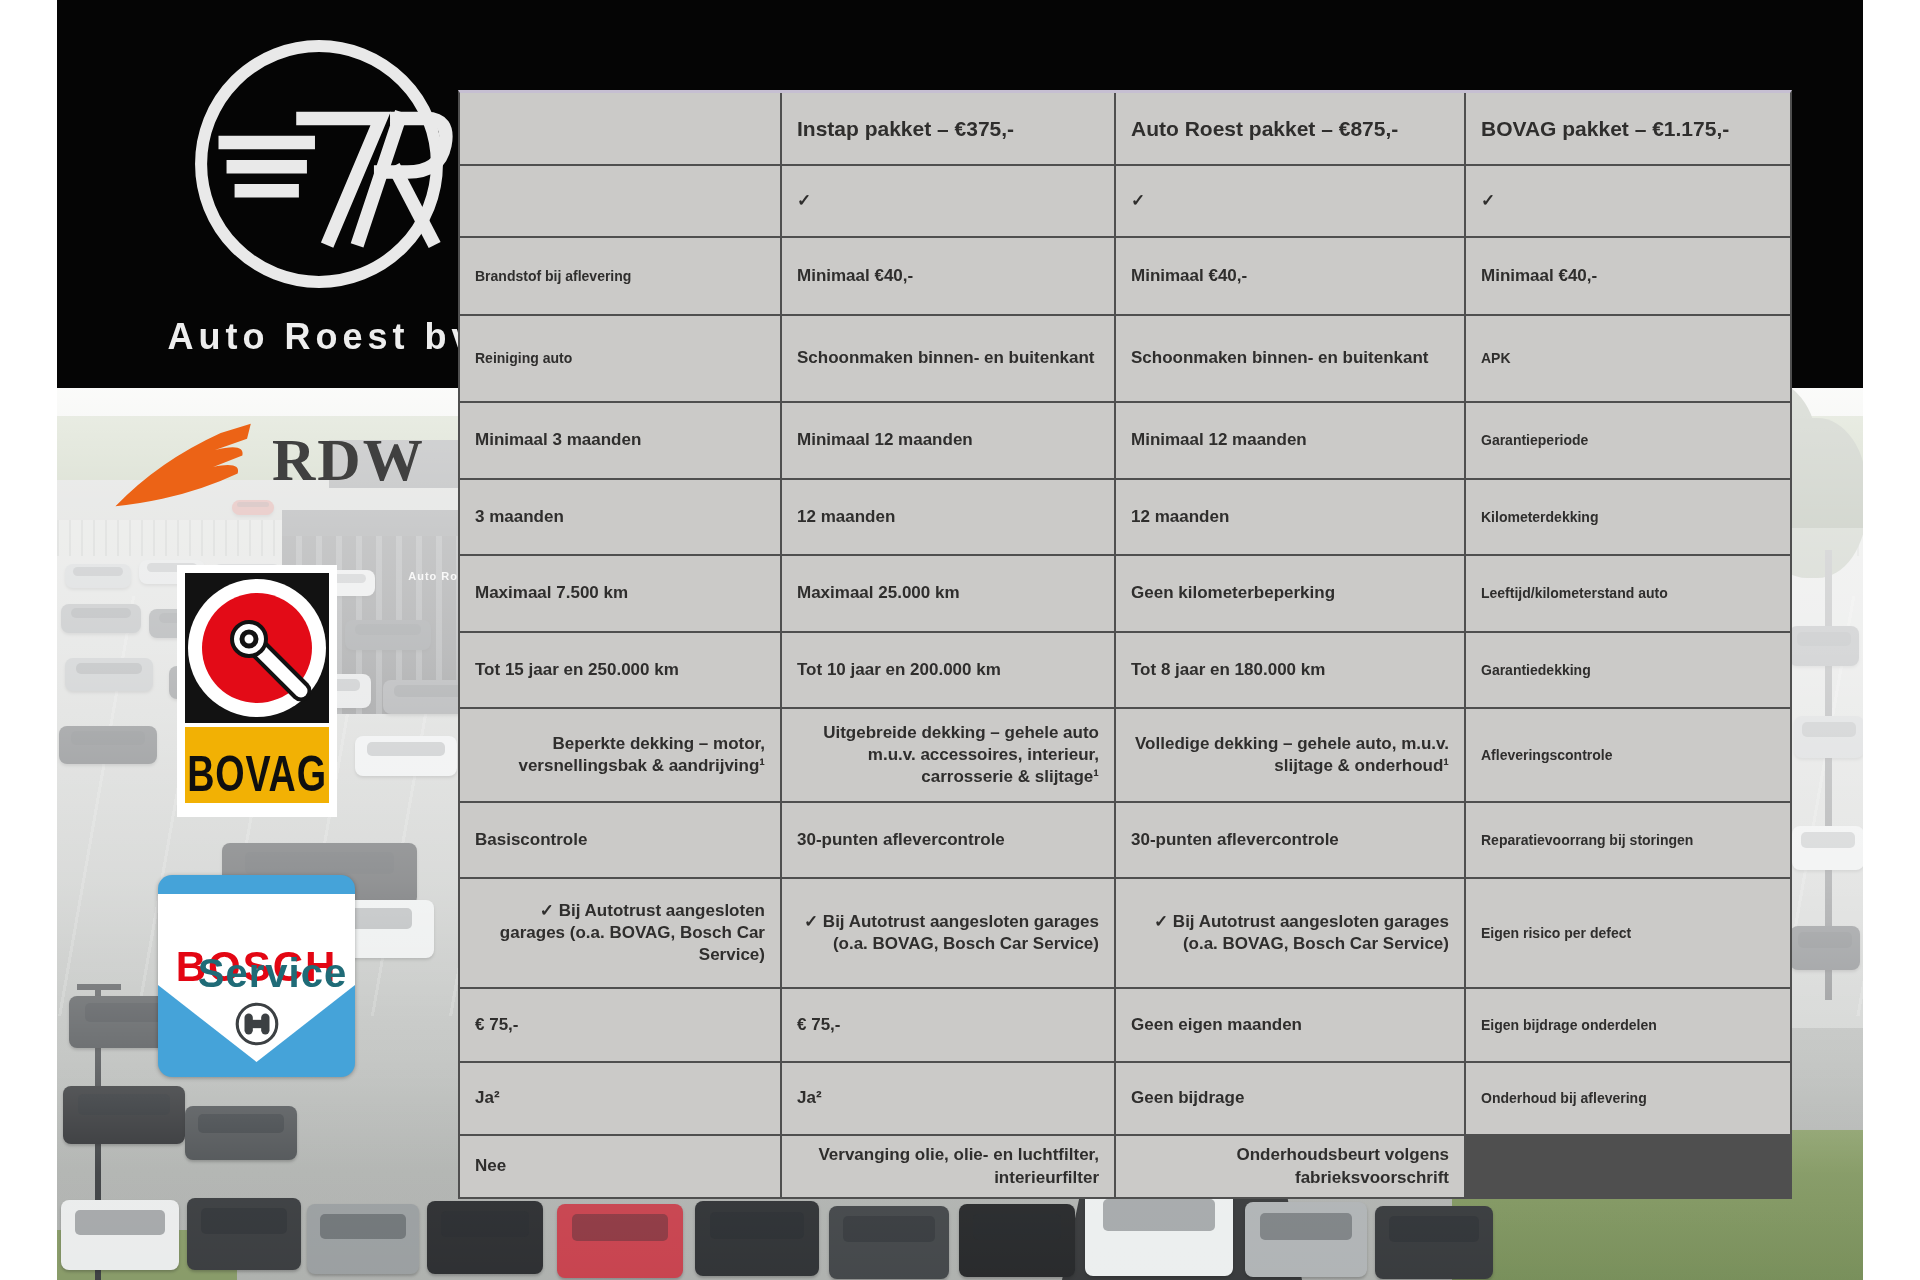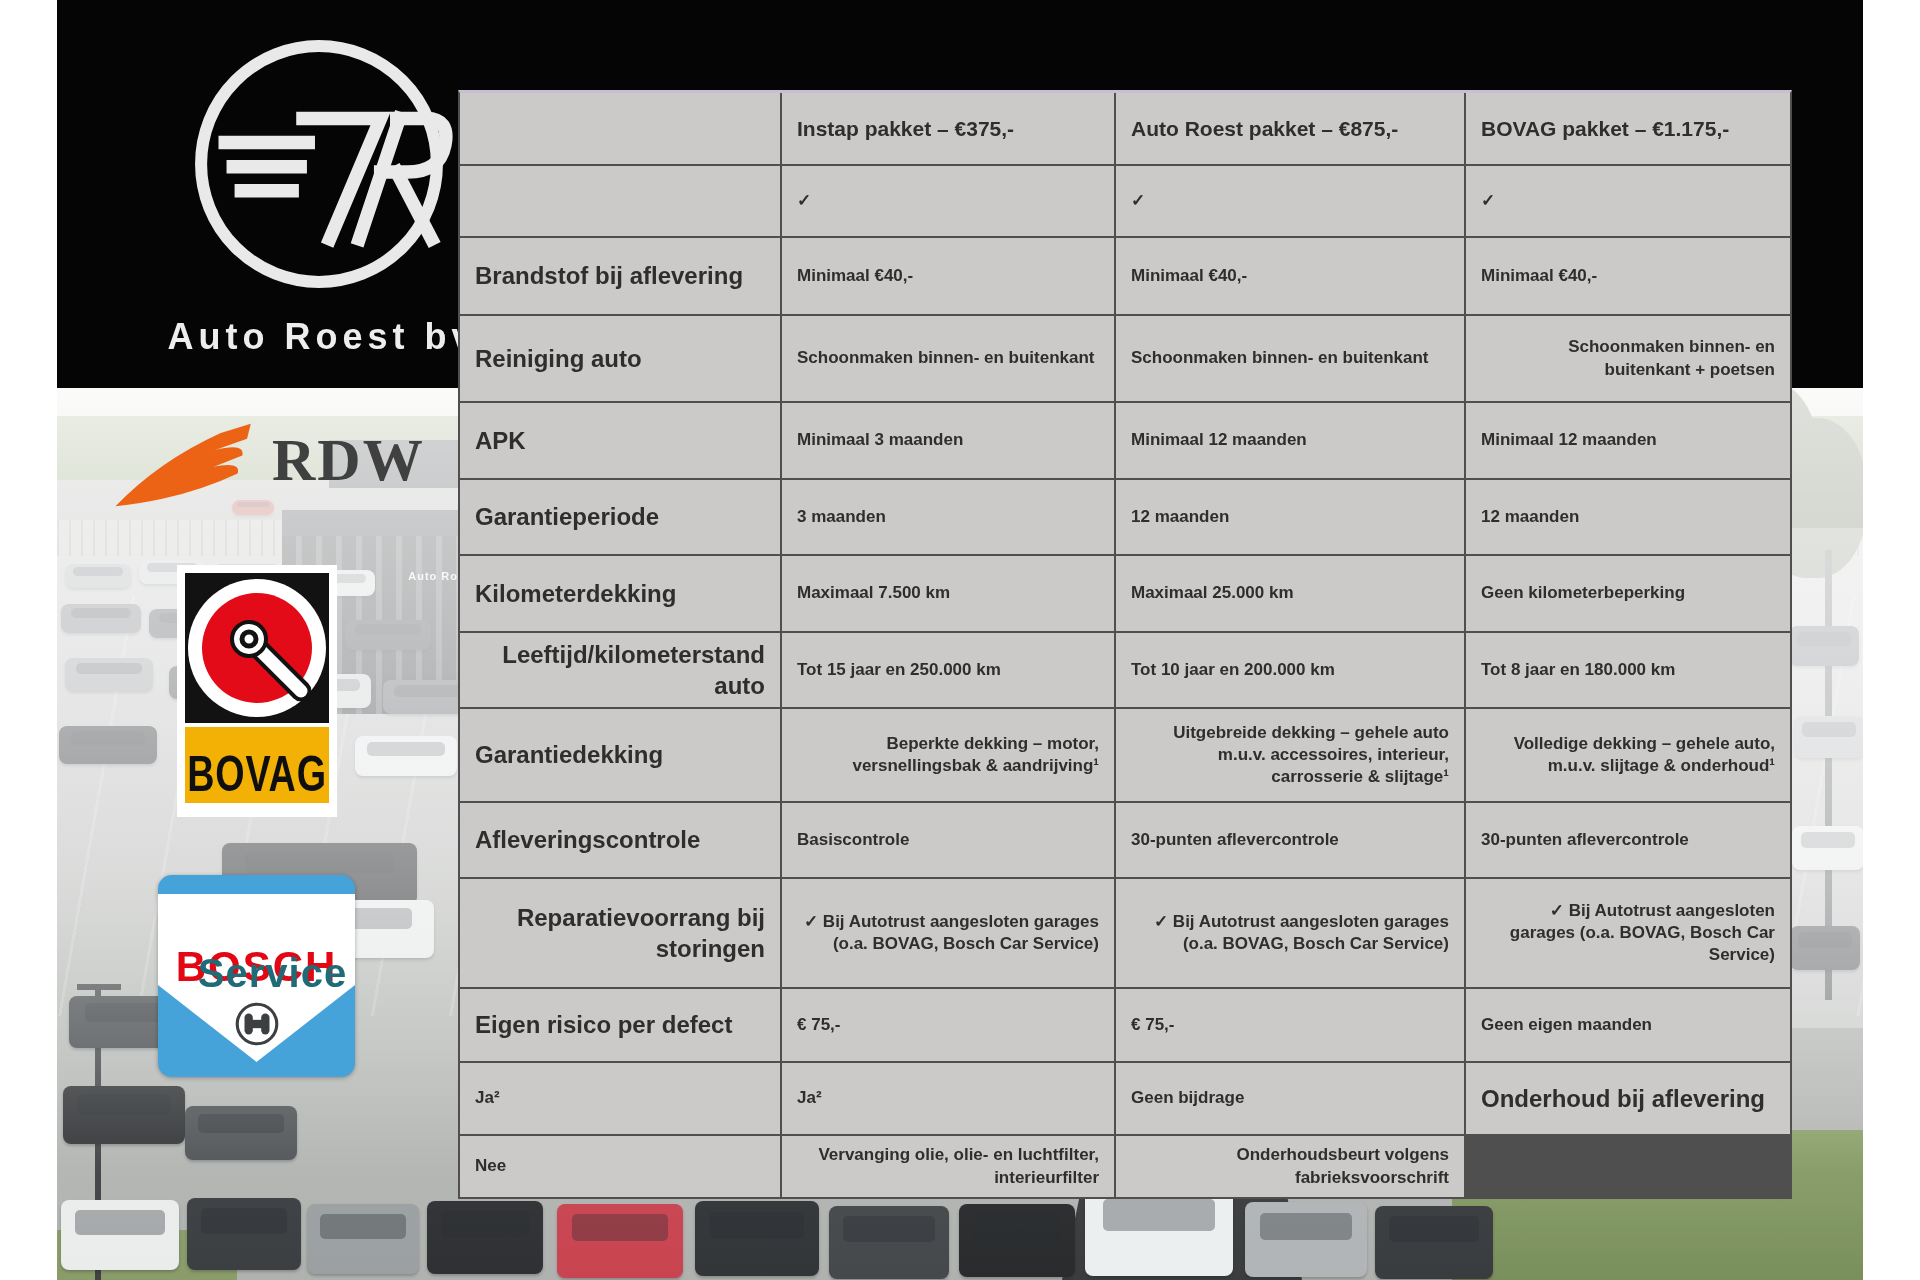--- a/index.html
+++ b/index.html
@@ -66,21 +66,21 @@
               color:var(--bosch_teal,#1f6b77);font-size:40px;font-weight:bold;letter-spacing:1px;margin-left:16px;}
   .bosch-symbol{position:absolute;left:74px;top:124px;width:50px;height:50px;}
 
   
   .pakket-table{position:absolute;left:458px;top:90px;display:grid;gap:2px;
                 background:#4f4f4f;border:2px solid #4f4f4f;border-top:3px solid #c6bfd2;z-index:5;}
   .cell{background:var(--table_bg,#cbcac8);color:#2f2e2d;display:flex;align-items:center;
         padding:6px 15px;line-height:1.3;font-weight:bold;overflow:hidden;}
   .header-cell{font-size:21px;}
   .corner-cell{font-size:21px;}
-  .label-cell{font-size:24px;}
+  .label-cell{font-size:14px;}
   .value-cell{font-size:17px;}
 </style>
 </head>
 <body>
 
 <div class="stage">
 
   <div class="photo">
     <div class="sky"></div>
     <div class="field"></div>
@@ -268,21 +268,20 @@
       <div class="cell value-cell">✓</div>
       <div class="cell value-cell">✓</div>
       <div class="cell value-cell">✓</div>
       <div class="cell label-cell">Brandstof bij aflevering</div>
       <div class="cell value-cell">Minimaal €40,-</div>
       <div class="cell value-cell">Minimaal €40,-</div>
       <div class="cell value-cell">Minimaal €40,-</div>
       <div class="cell label-cell">Reiniging auto</div>
       <div class="cell value-cell">Schoonmaken binnen- en buitenkant</div>
       <div class="cell value-cell">Schoonmaken binnen- en buitenkant</div>
-      <div class="cell value-cell">Schoonmaken binnen- en buitenkant + poetsen</div>
       <div class="cell label-cell">APK</div>
       <div class="cell value-cell">Minimaal 3 maanden</div>
       <div class="cell value-cell">Minimaal 12 maanden</div>
       <div class="cell value-cell">Minimaal 12 maanden</div>
       <div class="cell label-cell">Garantieperiode</div>
       <div class="cell value-cell">3 maanden</div>
       <div class="cell value-cell">12 maanden</div>
       <div class="cell value-cell">12 maanden</div>
       <div class="cell label-cell">Kilometerdekking</div>
       <div class="cell value-cell">Maximaal 7.500 km</div>
@@ -301,20 +300,21 @@
       <div class="cell value-cell">30-punten aflevercontrole</div>
       <div class="cell value-cell">30-punten aflevercontrole</div>
       <div class="cell label-cell">Reparatievoorrang bij storingen</div>
       <div class="cell value-cell">✓ Bij Autotrust aangesloten garages (o.a. BOVAG, Bosch Car Service)</div>
       <div class="cell value-cell">✓ Bij Autotrust aangesloten garages (o.a. BOVAG, Bosch Car Service)</div>
       <div class="cell value-cell">✓ Bij Autotrust aangesloten garages (o.a. BOVAG, Bosch Car Service)</div>
       <div class="cell label-cell">Eigen risico per defect</div>
       <div class="cell value-cell">€ 75,-</div>
       <div class="cell value-cell">€ 75,-</div>
       <div class="cell value-cell">Geen eigen maanden</div>
+      <div class="cell label-cell">Eigen bijdrage onderdelen</div>
       <div class="cell value-cell">Ja²</div>
       <div class="cell value-cell">Ja²</div>
       <div class="cell value-cell">Geen bijdrage</div>
       <div class="cell label-cell">Onderhoud bij aflevering</div>
       <div class="cell value-cell">Nee</div>
       <div class="cell value-cell">Vervanging olie, olie- en luchtfilter, interieurfilter</div>
       <div class="cell value-cell">Onderhoudsbeurt volgens fabrieksvoorschrift</div>
     </div>
 
 </div>

